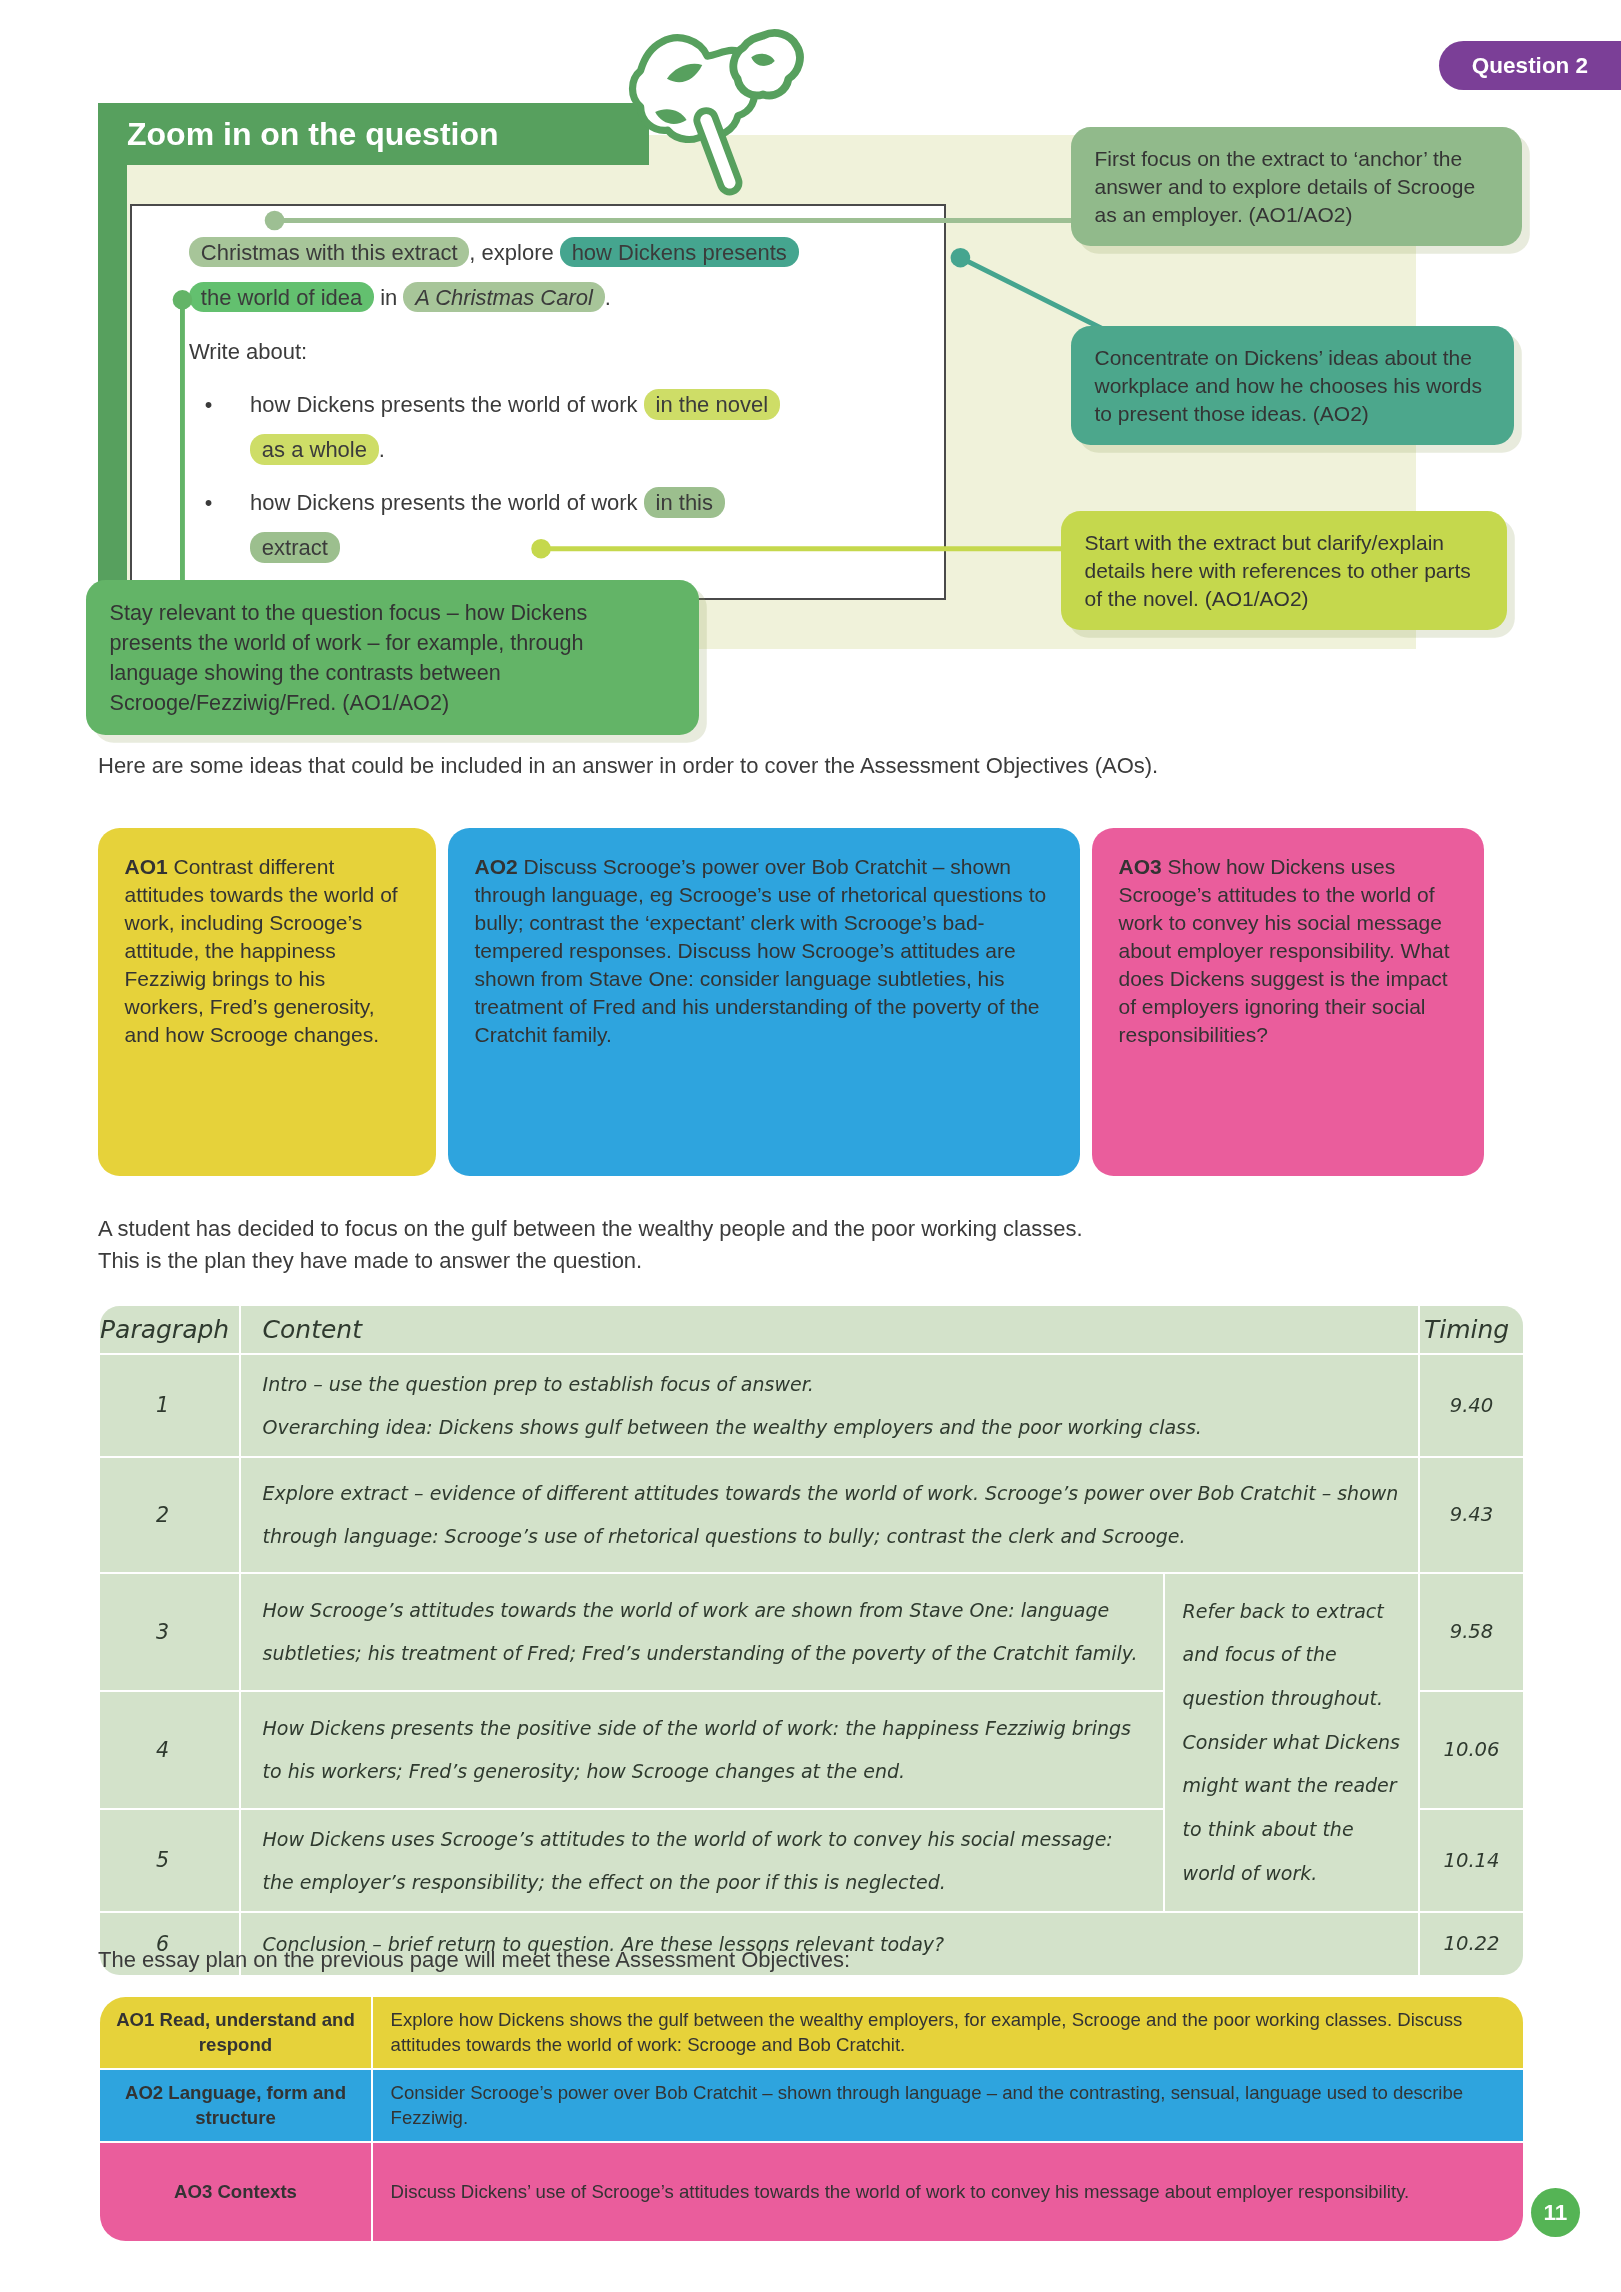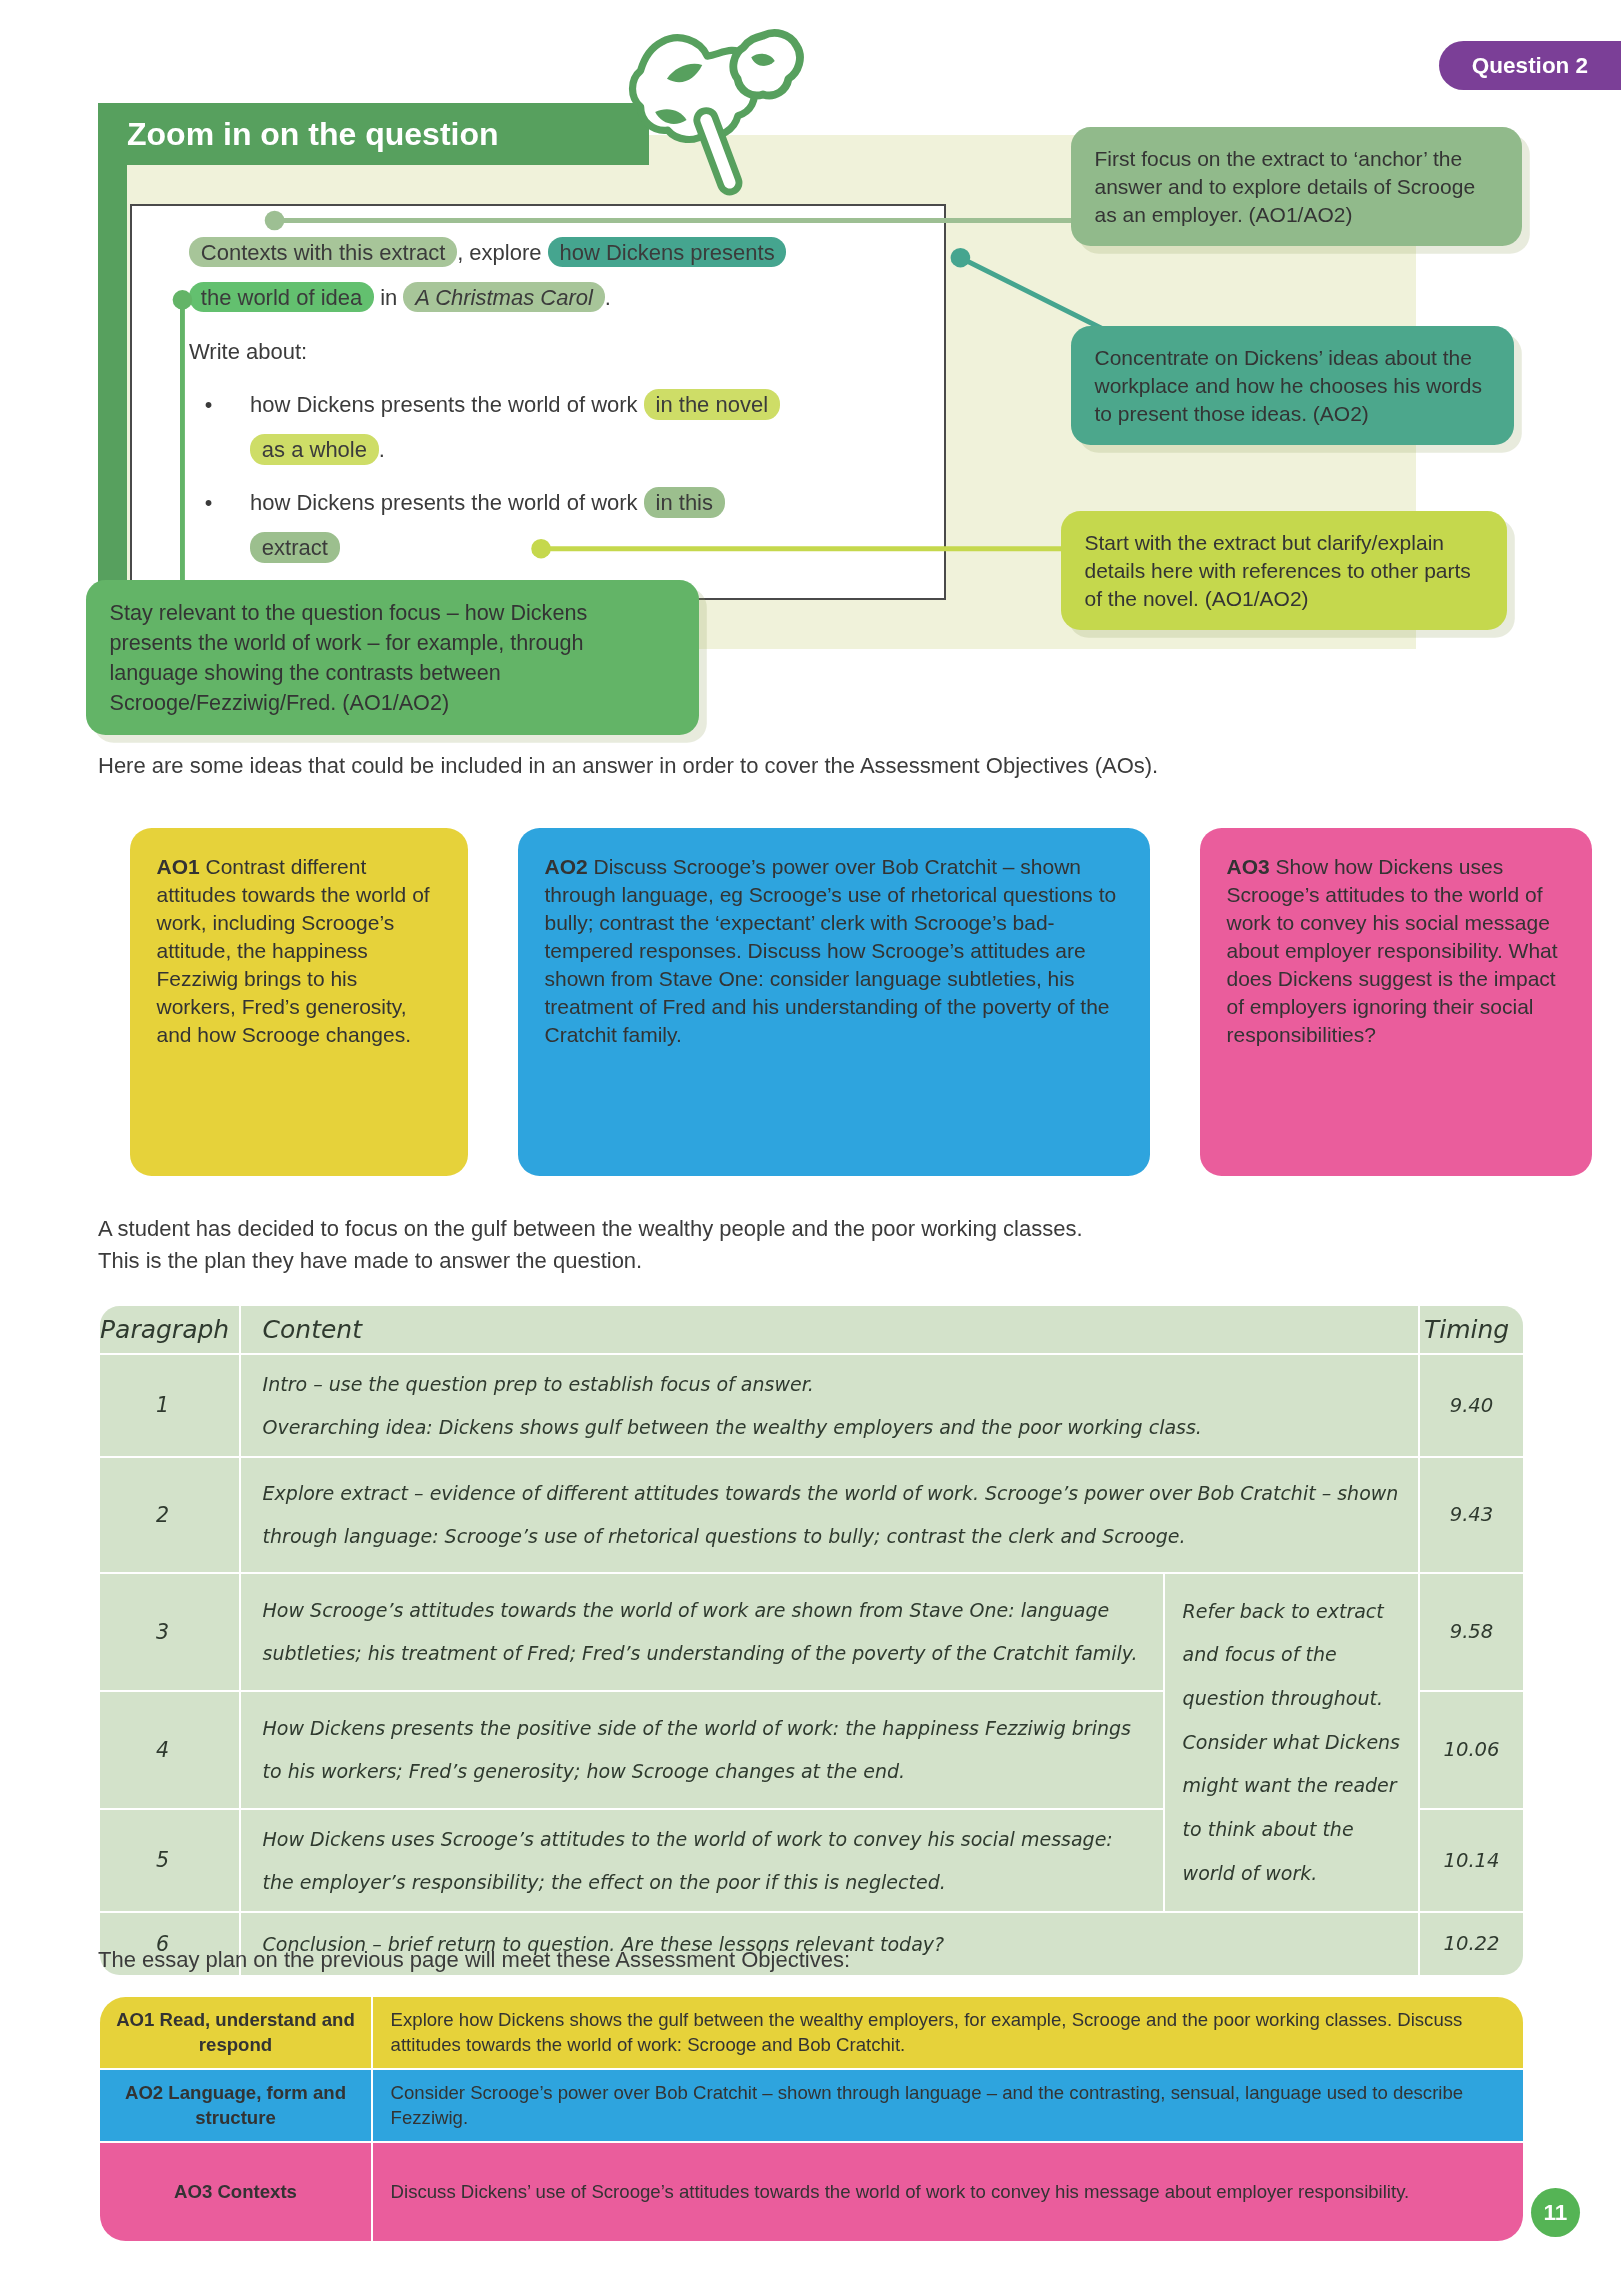--- a/index.html
+++ b/index.html
@@ -56,21 +56,21 @@
   .callout-2 { left:1071px; top:326px; width:443px; background:#4ca78c; }
   .callout-3 { left:1061px; top:511px; width:446px; background:#c5d84d; }
   .callout-4 {
     left:86px; top:580px; width:613px; background:#63b467; z-index:5;
     font-size:21.6px; line-height:30px;
   }
 
   
   .ideas-intro { position:absolute; left:98px; top:753px; width:1441px; font-size:22px; }
 
-  .ao-row { position:absolute; left:98px; top:828px; display:flex; gap:50px;margin-left:32px; }
+  .ao-row { position:absolute; left:98px; top:828px; display:flex; gap:12px; }
   .ao-box { border-radius:21.6px; padding:24.5px 26.5px; font-size:21px; line-height:28px; color:#333; height:348px; }
   .ao-box b { font-weight:bold; }
   .ao-1 { width:338px; background:#e6d23a; }
   .ao-2 { width:632px; background:#2ea4de; }
   .ao-3 { width:392px; background:#ea5d9c; }
 
   .student-intro { position:absolute; left:98px; top:1213px; width:1451px; font-size:22px; line-height:32px; }
 
   
   .plan-table { position:absolute; left:98px; top:1304px; border-collapse:separate; border-spacing:2.9px; width:1427px; }
@@ -132,21 +132,21 @@
       </g>
       <path d="M92,104 L116,168" stroke="#57a05e" stroke-width="26" stroke-linecap="round"></path>
       <path d="M92,104 L116,168" stroke="#ffffff" stroke-width="12" stroke-linecap="round"></path>
       <path d="M52,62 C60,50 76,44 88,48 C80,64 66,70 52,62 Z" fill="#57a05e"></path>
       <path d="M40,96 C52,90 66,94 72,104 C60,112 46,108 40,96 Z" fill="#57a05e"></path>
       <path d="M138,40 C146,34 158,36 162,44 C154,52 142,50 138,40 Z" fill="#57a05e"></path>
     </svg>
 
     <div class="q-box">
       <div>
-        <span class="hl hl-sage">Contexts with this extract</span><span>, explore </span><span class="hl hl-teal">how Dickens presents</span>
+        <span class="hl hl-sage">Christmas with this extract</span><span>, explore </span><span class="hl hl-teal">how Dickens presents</span>
       </div>
       <div>
         <span class="hl hl-green">the world of idea</span><span> in </span><span class="hl hl-sage italic">A Christmas Carol</span><span>.</span>
       </div>
       <div class="q-write">Write about:</div>
       <div class="q-bullet">
         <span>how Dickens presents the world of work </span><span class="hl hl-lime">in the novel</span><br>
         <span class="hl hl-lime">as a whole</span><span>.</span>
       </div>
       <div class="q-bullet">

